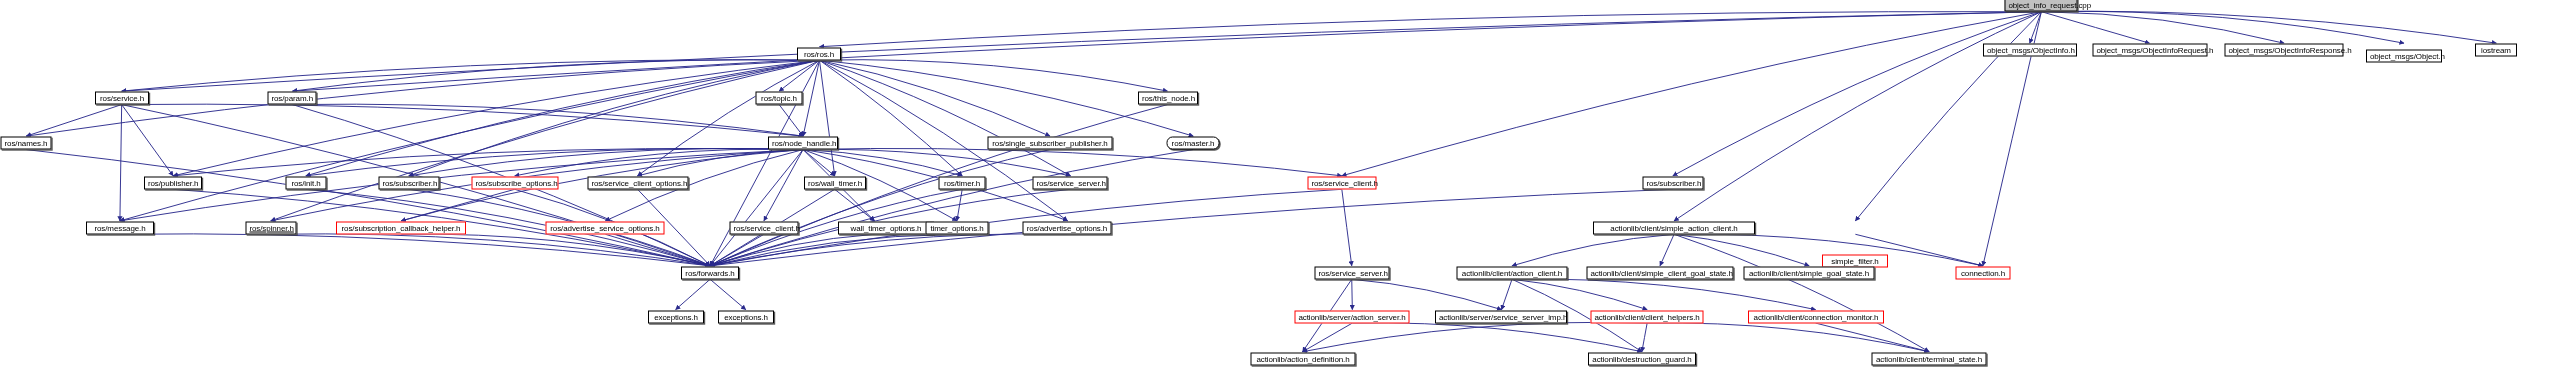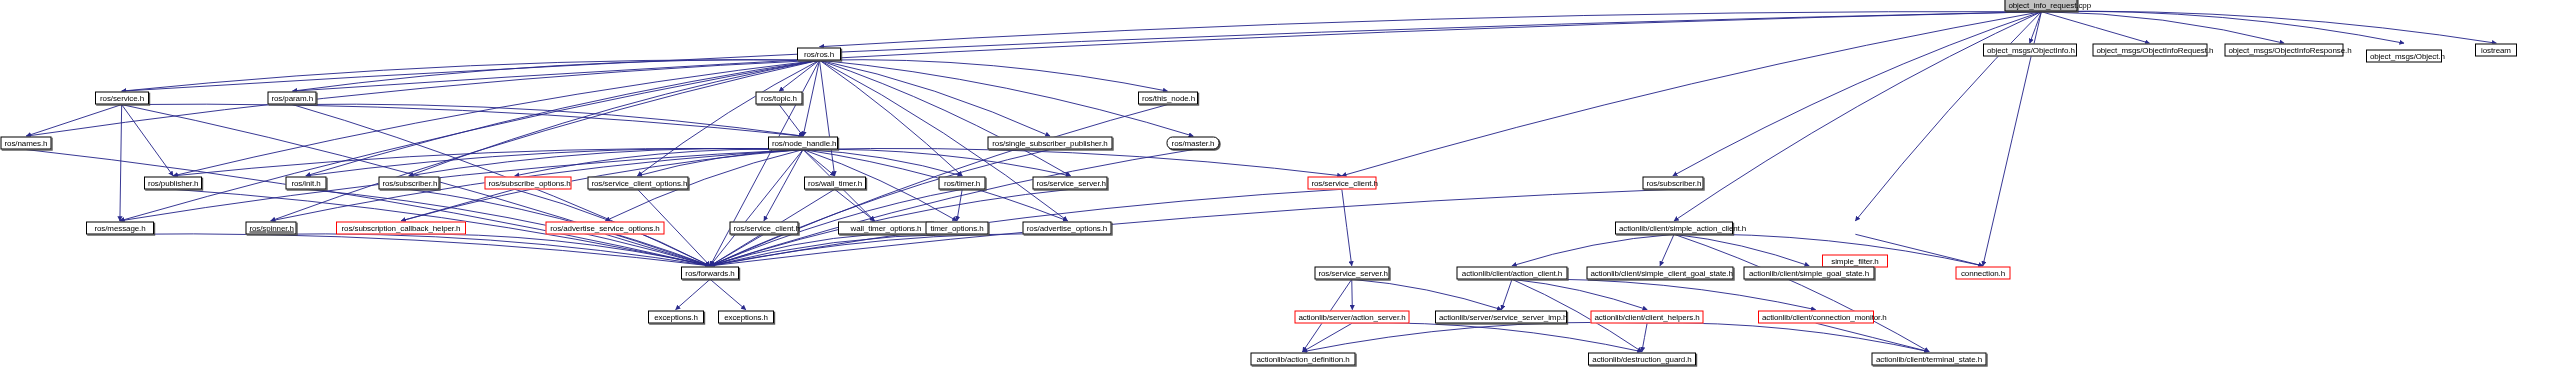--- a/index.html
+++ b/index.html
@@ -185,47 +185,47 @@
       <div class="node" style="left: 292px; top: 98px; width: 49px;">ros/param.h</div>
       <div class="node" style="left: 779px; top: 98px; width: 47px;">ros/topic.h</div>
       <div class="node" style="left: 1168px; top: 98px; width: 60px;">ros/this_node.h</div>
       <div class="node" style="left: 26px; top: 143px; width: 51px;">ros/names.h</div>
       <div class="node" style="left: 803px; top: 143px; width: 70px;">ros/node_handle.h</div>
       <div class="node" style="left: 1050px; top: 143px; width: 125px;">ros/single_subscriber_publisher.h</div>
       <div class="node" style="left: 1193px; top: 143px; width: 53px; border-radius: 6px;">ros/master.h</div>
       <div class="node" style="left: 173px; top: 183px; width: 58px;">ros/publisher.h</div>
       <div class="node" style="left: 306px; top: 183px; width: 41px;">ros/init.h</div>
       <div class="node" style="left: 409px; top: 183px; width: 61px;">ros/subscriber.h</div>
-      <div class="node red" style="left: 528px; top: 183px; width: 87px; text-align: center;">ros/subscribe_options.h</div>
+      <div class="node red" style="left: 515px; top: 183px; width: 87px; text-align: center;">ros/subscribe_options.h</div>
       <div class="node" style="left: 638px; top: 183px; width: 101px;">ros/service_client_options.h</div>
       <div class="node" style="left: 835px; top: 183px; width: 62px;">ros/wall_timer.h</div>
       <div class="node" style="left: 962px; top: 183px; width: 47px;">ros/timer.h</div>
       <div class="node" style="left: 1070px; top: 183px; width: 75px;">ros/service_server.h</div>
       <div class="node red" style="left: 1342px; top: 183px; width: 69px;">ros/service_client.h</div>
       <div class="node" style="left: 1673px; top: 183px; width: 61px;">ros/subscriber.h</div>
       <div class="node" style="left: 120px; top: 228px; width: 68px;">ros/message.h</div>
       <div class="node" style="left: 271px; top: 228px; width: 51px; text-decoration: underline;">ros/spinner.h</div>
       <div class="node red" style="left: 401px; top: 228px; width: 130px;">ros/subscription_callback_helper.h</div>
       <div class="node red" style="left: 605px; top: 228px; width: 119px;">ros/advertise_service_options.h</div>
       <div class="node" style="left: 764px; top: 228px; width: 69px;">ros/service_client.h</div>
       <div class="node" style="left: 874px; top: 228px; width: 96px; margin-left: 12px;">wall_timer_options.h</div>
       <div class="node" style="left: 957px; top: 228px; width: 63px;">timer_options.h</div>
       <div class="node" style="left: 1067px; top: 228px; width: 89px;">ros/advertise_options.h</div>
-      <div class="node" style="left: 1674px; top: 228px; width: 118px;">actionlib/client/simple_action_client.h</div>
+      <div class="node" style="left: 1674px; top: 228px; width: 162px;">actionlib/client/simple_action_client.h</div>
       <div class="node red" style="left: 1855px; top: 228px; width: 66px; margin-top: 33px;">simple_filter.h</div>
       <div class="node" style="left: 710px; top: 273px; width: 58px;">ros/forwards.h</div>
       <div class="node" style="left: 1352px; top: 273px; width: 75px;">ros/service_server.h</div>
       <div class="node" style="left: 1512px; top: 273px; width: 111px;">actionlib/client/action_client.h</div>
       <div class="node" style="left: 1660px; top: 273px; width: 147px;">actionlib/client/simple_client_goal_state.h</div>
       <div class="node" style="left: 1809px; top: 273px; width: 131px;">actionlib/client/simple_goal_state.h</div>
       <div class="node red" style="left: 1983px; top: 273px; width: 55px;">connection.h</div>
       <div class="node" style="left: 676px; top: 317px; width: 56px;">exceptions.h</div>
       <div class="node" style="left: 746px; top: 317px; width: 56px;">exceptions.h</div>
       <div class="node red" style="left: 1352px; top: 317px; width: 115px;">actionlib/server/action_server.h</div>
       <div class="node" style="left: 1501px; top: 317px; width: 132px;">actionlib/server/service_server_imp.h</div>
       <div class="node red" style="left: 1647px; top: 317px; width: 113px;">actionlib/client/client_helpers.h</div>
-      <div class="node red" style="left: 1816px; top: 317px; width: 116px;">actionlib/client/connection_monitor.h</div>
+      <div class="node red" style="left: 1816px; top: 317px; width: 136px;">actionlib/client/connection_monitor.h</div>
       <div class="node" style="left: 1303px; top: 359px; width: 105px;">actionlib/action_definition.h</div>
       <div class="node" style="left: 1642px; top: 359px; width: 108px;">actionlib/destruction_guard.h</div>
       <div class="node" style="left: 1929px; top: 359px; width: 115px;">actionlib/client/terminal_state.h</div>
     </div>
 </div>
 
 
 </body></html>

